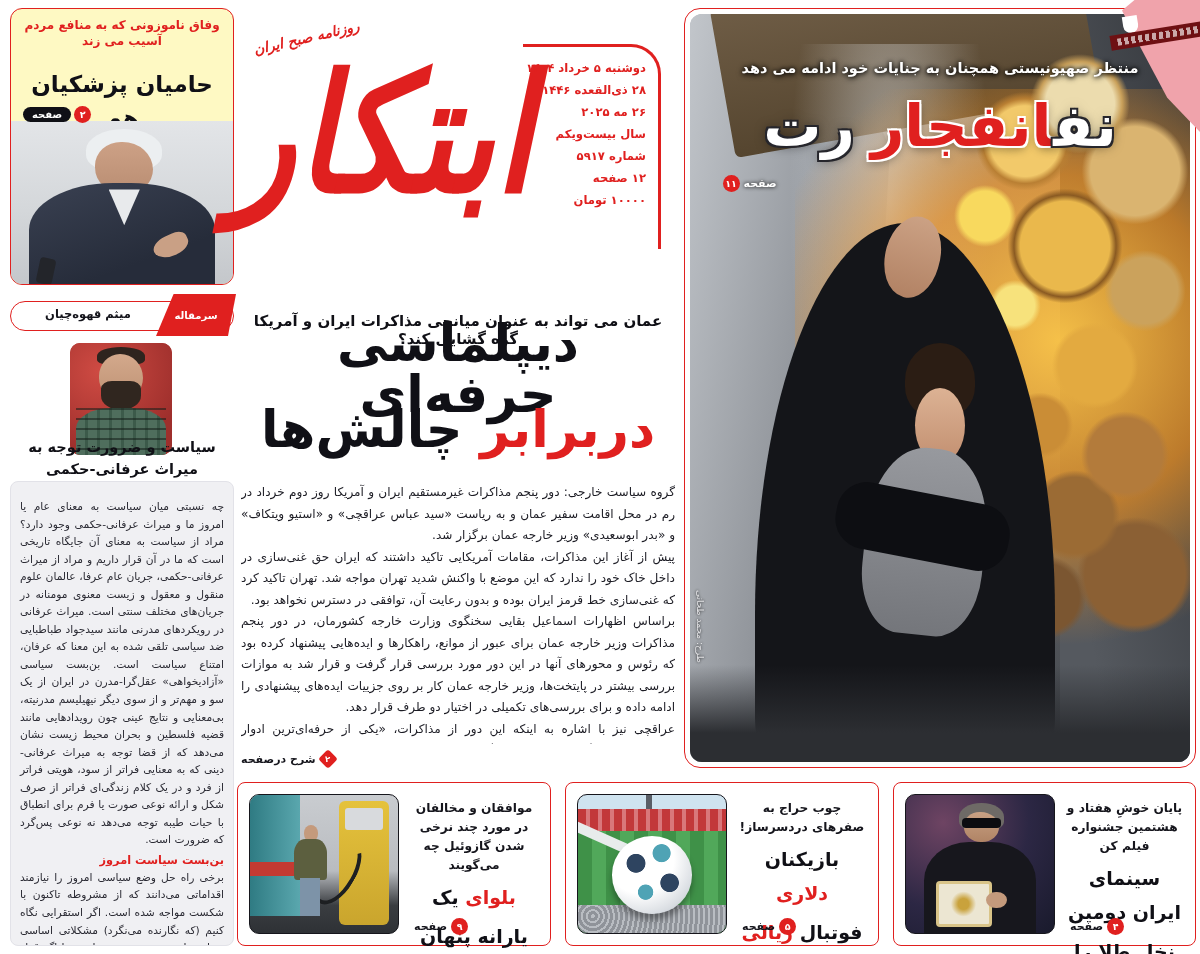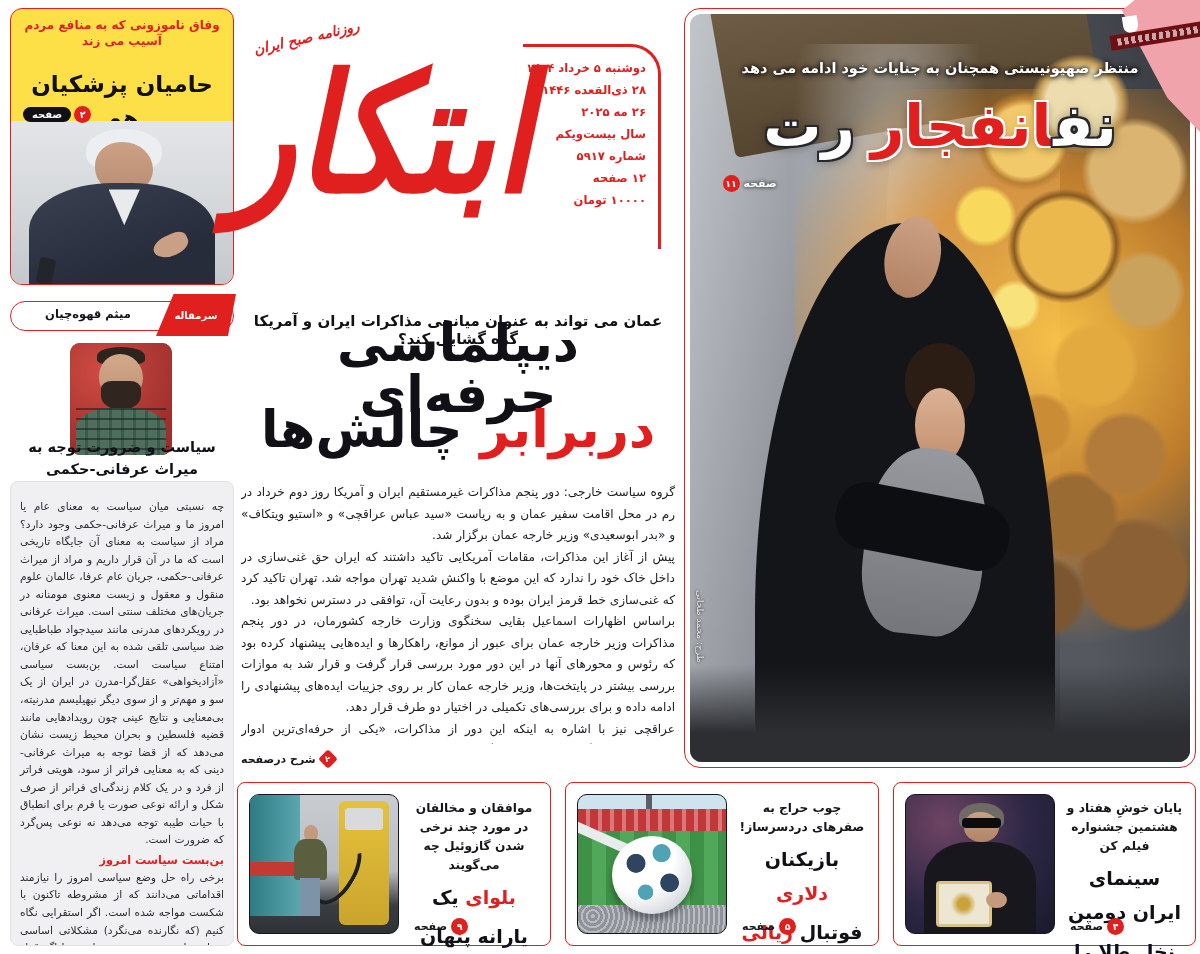--- a/index.html
+++ b/index.html
@@ -20,21 +20,21 @@
   .page-badge{display:flex;align-items:center;gap:4px;}
   .badge-circle{width:17px;height:17px;border-radius:50%;background:var(--red);color:#fff;
     font-size:9.5px;font-weight:700;display:flex;align-items:center;justify-content:center;flex:0 0 auto;}
   .badge-diamond{width:14px;height:14px;background:var(--red);transform:rotate(45deg);border-radius:3px;
     display:flex;align-items:center;justify-content:center;flex:0 0 auto;}
   .badge-diamond span{transform:rotate(-45deg);color:#fff;font-size:8.5px;font-weight:700;}
   .badge-label{font-size:11px;font-weight:800;color:#15151c;}
 
   
   #topbox{left:10px;top:8px;width:224px;height:277px;border:1.5px solid var(--red);
-    border-radius:12px;background:#fde047;overflow:hidden;}
+    border-radius:12px;background:#fef9c3;overflow:hidden;}
   #topbox .kicker{margin:9px 6px 0;color:var(--red);font-size:12px;font-weight:700;text-align:center;line-height:1.3;}
   #topbox .hl{font-size:23px;font-weight:900;text-align:center;line-height:1.45;margin-top:19px;}
   #topbox .badge-row{position:absolute;left:12px;top:97px;display:flex;align-items:center;gap:3px;z-index:3;}
   #topbox .pill{background:#101016;color:#fff;font-size:10px;font-weight:700;border-radius:9px;padding:2px 9px;}
   .photo-pezeshkian{position:absolute;left:0;right:0;bottom:0;top:112px;
     background:linear-gradient(180deg,#e3e5e8 0%,#d4d7da 55%,#c4c7cb 100%);}
   .pz-hair{position:absolute;left:34%;top:5%;width:34%;height:26%;background:#eceff1;border-radius:50% 50% 40% 40%;}
   .pz-face{position:absolute;left:38%;top:13%;width:26%;height:32%;background:linear-gradient(#cda186,#b9половina);
     background:linear-gradient(#cda186,#b98d72);border-radius:46% 54% 48% 52%;}
   .pz-suit{position:absolute;left:8%;top:38%;width:84%;height:64%;background:linear-gradient(160deg,#3a4152,#262c3a 70%);

